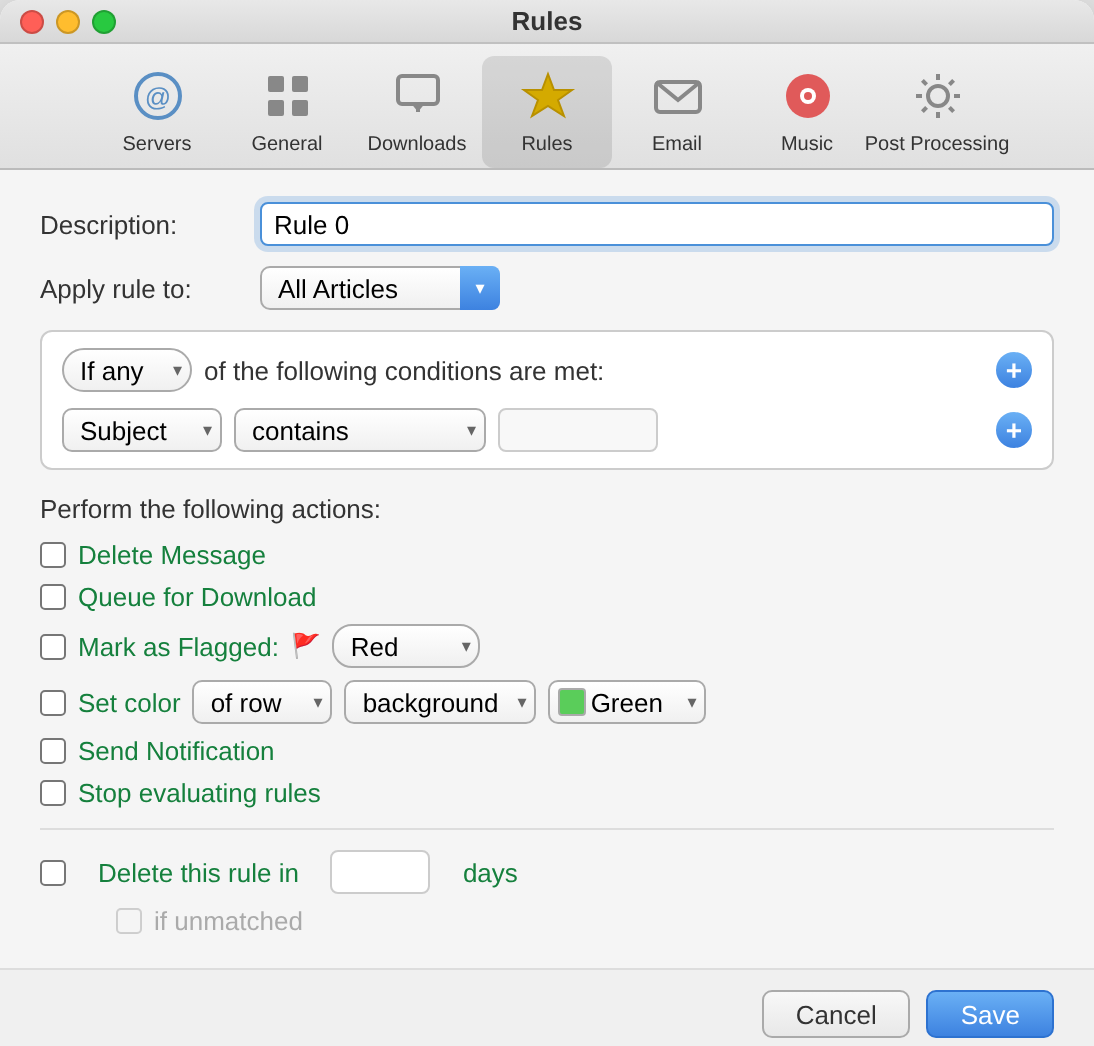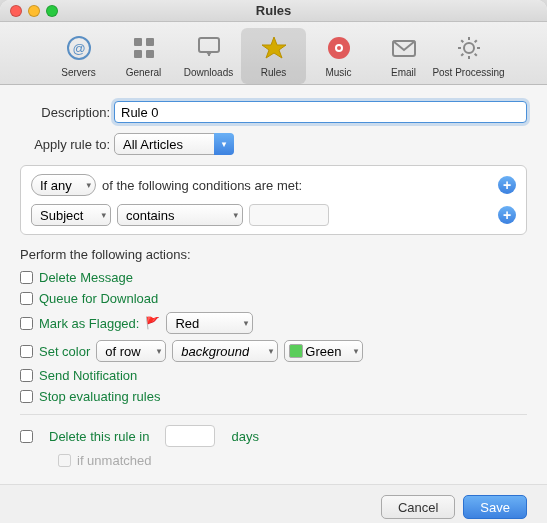--- a/index.html
+++ b/index.html
@@ -90,22 +90,22 @@
     }
     .form-row {
       display: flex;
       align-items: center;
       margin-bottom: 10px;
     }
     .form-label {
       font-size: 13px;
       color: #333;
       min-width: 90px;
-      text-align: right;
-      margin-right: 4px;
+      text-align: left;
+      margin-right: 20px;
     }
     .text-input {
       flex: 1;
       height: 22px;
       border: 1.5px solid #4a90d9;
       border-radius: 4px;
       padding: 0 6px;
       font-size: 13px;
       outline: none;
       background: white;
@@ -334,35 +334,35 @@
       <div class="toolbar-icon">
         <svg width="28" height="28" viewBox="0 0 28 28">
           <polygon points="14,3 17,11 26,11 19,16 22,24 14,19 6,24 9,16 2,11 11,11" fill="#d4aa00" stroke="#b89000" stroke-width="1"></polygon>
         </svg>
       </div>
       <span class="toolbar-label">Rules</span>
     </div>
     <div class="toolbar-item">
       <div class="toolbar-icon">
         <svg width="28" height="28" viewBox="0 0 28 28">
+          <rect x="3" y="7" width="22" height="15" rx="2" fill="none" stroke="#888" stroke-width="2"></rect>
+          <polyline points="3,7 14,16 25,7" fill="none" stroke="#888" stroke-width="2"></polyline>
+        </svg>
+      </div>
+      <span class="toolbar-label">Email</span>
+    </div>
+    <div class="toolbar-item">
+      <div class="toolbar-icon">
+        <svg width="28" height="28" viewBox="0 0 28 28">
           <circle cx="14" cy="14" r="11" fill="#e05a5a"></circle>
           <circle cx="14" cy="14" r="4" fill="white"></circle>
           <circle cx="14" cy="14" r="2" fill="#e05a5a"></circle>
         </svg>
       </div>
       <span class="toolbar-label">Music</span>
-    </div>
-    <div class="toolbar-item">
-      <div class="toolbar-icon">
-        <svg width="28" height="28" viewBox="0 0 28 28">
-          <rect x="3" y="7" width="22" height="15" rx="2" fill="none" stroke="#888" stroke-width="2"></rect>
-          <polyline points="3,7 14,16 25,7" fill="none" stroke="#888" stroke-width="2"></polyline>
-        </svg>
-      </div>
-      <span class="toolbar-label">Email</span>
     </div>
     <div class="toolbar-item">
       <div class="toolbar-icon">
         <svg width="28" height="28" viewBox="0 0 28 28">
           <circle cx="14" cy="14" r="5" fill="none" stroke="#888" stroke-width="2"></circle>
           <g stroke="#888" stroke-width="2">
             <line x1="14" y1="3" x2="14" y2="6"></line>
             <line x1="14" y1="22" x2="14" y2="25"></line>
             <line x1="3" y1="14" x2="6" y2="14"></line>
             <line x1="22" y1="14" x2="25" y2="14"></line>
@@ -442,41 +442,41 @@
         <input type="checkbox" style="">
         <span class="checkbox-label">Queue for Download</span>
       </div>
 
 
       <div class="checkbox-row">
         <input type="checkbox" style="">
         <span class="checkbox-label">Mark as Flagged:</span>
         <span class="flag-icon">🚩</span>
         <div class="select-wrapper">
-          <select style="min-width: 70px; padding-right: 33px;">
+          <select style="min-width: 70px; padding-right: 20px; border-radius: 10px;">
             <option>Red</option>
             <option>Orange</option>
             <option>Yellow</option>
           </select>
           <span class="select-arrow">▾</span>
         </div>
       </div>
 
       <div class="checkbox-row">
         <input type="checkbox" style="">
         <span class="checkbox-label">Set color</span>
         <div class="select-wrapper">
           <select style="min-width: 70px; padding-right: 3px;">
             <option>of row</option>
             <option>of text</option>
           </select>
           <span class="select-arrow">▾</span>
         </div>
         <div class="select-wrapper">
-          <select style="min-width: 90px; padding-right: 28px; font-style: italic;">
+          <select style="min-width: 90px; padding-right: 18px;">
             <option>background</option>
             <option>foreground</option>
           </select>
           <span class="select-arrow">▾</span>
         </div>
         <div class="select-wrapper" style="position: relative;">
           <div class="color-swatch" style="position: absolute; left: 5px; top: 50%; transform: translateY(-50%); z-index: 1; pointer-events: none;"></div>
           <select style="min-width: 75px; padding-right: 20px; padding-left: 20px;">
             <option>Green</option>
             <option>Red</option>

